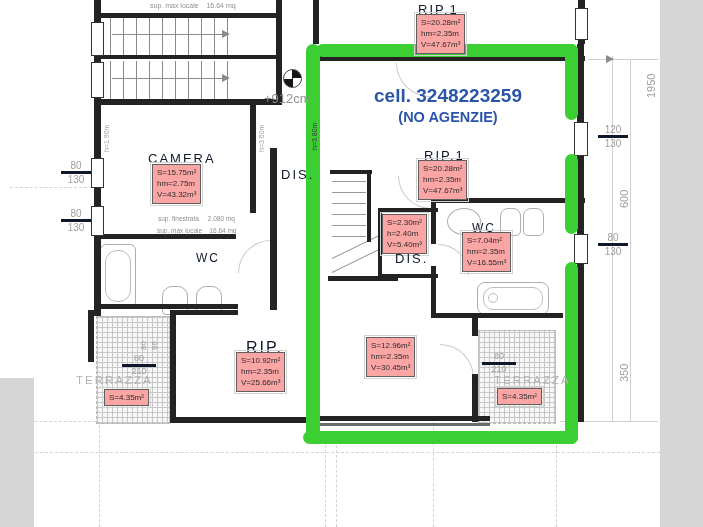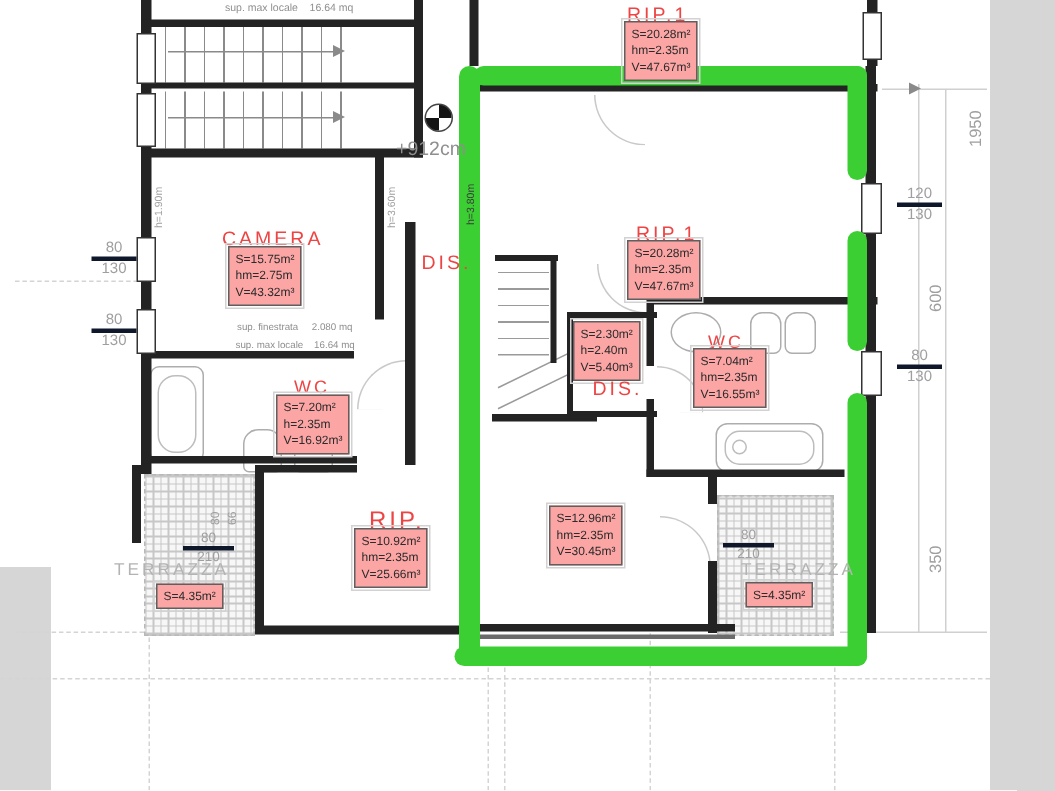--- a/index.html
+++ b/index.html
@@ -22,21 +22,21 @@
   .arc{position:absolute;z-index:3;border:1px solid #c9c9c9;border-right:none;border-bottom:none;
        border-radius:100% 0 0 0;}
   .treads-h{position:absolute;z-index:3;
        background-image:repeating-linear-gradient(90deg,#8a8a8a 0 1px,transparent 1px 13px);}
   .treads-v{position:absolute;z-index:3;
        background-image:repeating-linear-gradient(0deg,#9a9a9a 0 1px,transparent 1px 11px);}
   .arrowline{position:absolute;background:#8a8a8a;height:1px;z-index:3;}
   .arrowhead{position:absolute;width:0;height:0;border-left:8px solid #8a8a8a;
        border-top:4px solid transparent;border-bottom:4px solid transparent;z-index:3;}
   .diag{position:absolute;height:1px;background:#9a9a9a;transform-origin:left center;z-index:3;}
-  .room-label{position:absolute;color:#ef4444;font-size:13px;letter-spacing:2px;z-index:9;white-space:nowrap;}
+  .room-label{position:absolute;color:#0f172a;font-size:13px;letter-spacing:2px;z-index:9;white-space:nowrap;}
   .statbox{position:absolute;background:#fca5a5;border:1px solid #5f5f5f;outline:1px solid #d2d2d2;
        outline-offset:1px;padding:2px 4px;font-size:8px;line-height:1.4;color:#2b2b2b;z-index:9;white-space:nowrap;}
   .note{position:absolute;font-size:6.5px;color:#8f8f8f;line-height:1.6;z-index:9;white-space:pre;}
   .ad{position:absolute;left:318px;top:83px;width:260px;text-align:center;z-index:9;color:#2a55a9;font-weight:bold;}
   .ad .l1{font-size:14.5px;letter-spacing:.3px;}
   .ad .l2{font-size:13.5px;margin-top:2px;}
   .ad .l3{font-size:19px;margin-top:2px;}
   .ad .l4{font-size:14.5px;margin-top:2px;}
   .vtext{position:absolute;writing-mode:vertical-rl;transform:rotate(180deg);color:#9f9f9f;z-index:9;}
   .frac{position:absolute;width:30px;text-align:center;font-size:10px;color:#9f9f9f;line-height:1.1;z-index:9;}
@@ -141,20 +141,22 @@
   <div class="win" style="left:574px;top:234px;width:12px;height:28px"></div>
 
   <div class="green" style="left:316px;top:44px;width:262px;height:13px"></div>
   <div class="green" style="left:306px;top:44px;width:14px;height:400px"></div>
   <div class="green" style="left:303px;top:431px;width:275px;height:13px"></div>
   <div class="green" style="left:565px;top:44px;width:13px;height:76px"></div>
   <div class="green" style="left:565px;top:154px;width:13px;height:80px"></div>
   <div class="green" style="left:565px;top:262px;width:13px;height:182px"></div>
 
   <div class="ad">
+    <div class="l3">cell. 3248223259</div>
+    <div class="l4">(NO AGENZIE)</div>
   </div>
 
   <div class="marker" style="left:283px;top:69px"></div>
   <div class="lvl" style="left:264px;top:91px">+912cm</div>
 
   <div class="note" style="left:150px;top:0;font-size:7px">sup. max locale    16.64 mq</div>
 
   <div class="room-label" style="left:418px;top:2px">RIP.1</div>
   <div class="statbox" style="left:416px;top:14px">
     <div>S=20.28m²</div>
@@ -196,25 +198,20 @@
     <div>S=15.75m²</div>
     <div>hm=2.75m</div>
     <div>V=43.32m³</div>
   </div>
   <div class="note" style="left:158px;top:214px">sup. finestrata     2.080 mq</div>
   <div class="note" style="left:157px;top:226px">sup. max locale    16.64 mq</div>
 
   <div class="room-label" style="left:281px;top:167px">DIS.</div>
 
   <div class="room-label" style="left:196px;top:251px;font-size:12px">WC</div>
-  <div class="statbox" style="left:184px;top:263px">
-    <div>S=7.20m²</div>
-    <div>h=2.35m</div>
-    <div>V=16.92m³</div>
-  </div>
 
   <div class="room-label" style="left:246px;top:339px;font-size:16px">RIP.</div>
   <div class="statbox" style="left:236px;top:352px">
     <div>S=10.92m²</div>
     <div>hm=2.35m</div>
     <div>V=25.66m³</div>
   </div>
 
   <div class="room-label" style="left:76px;top:374px;font-size:11.5px;color:#b3b3b3">TERRAZZA</div>
   <div class="statbox" style="left:104px;top:389px">

